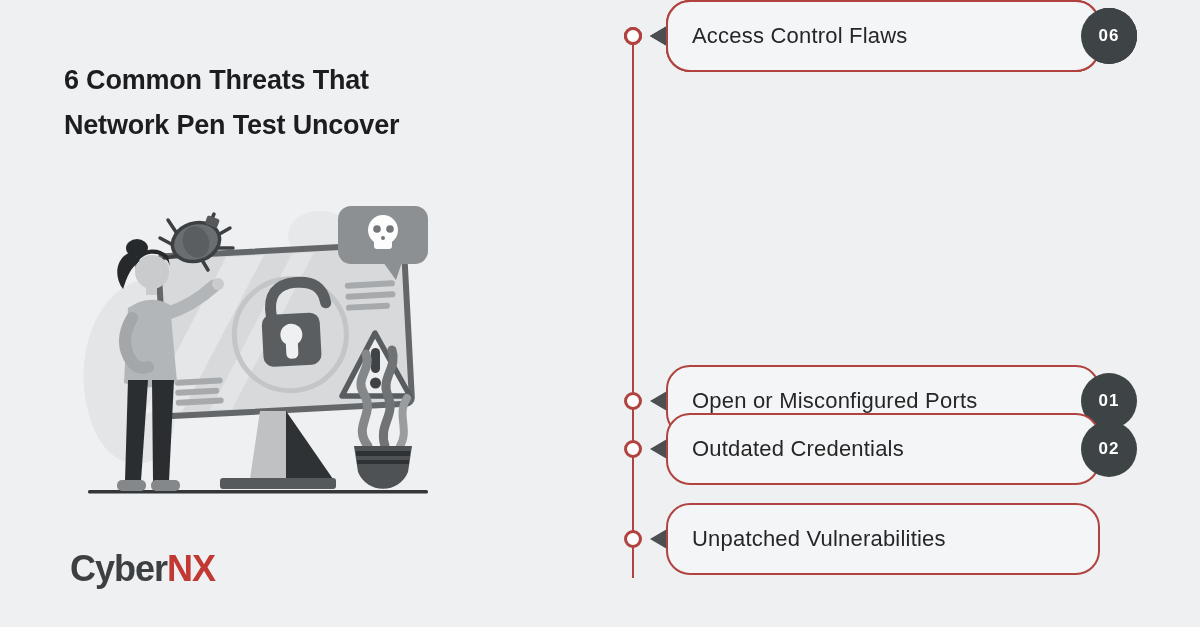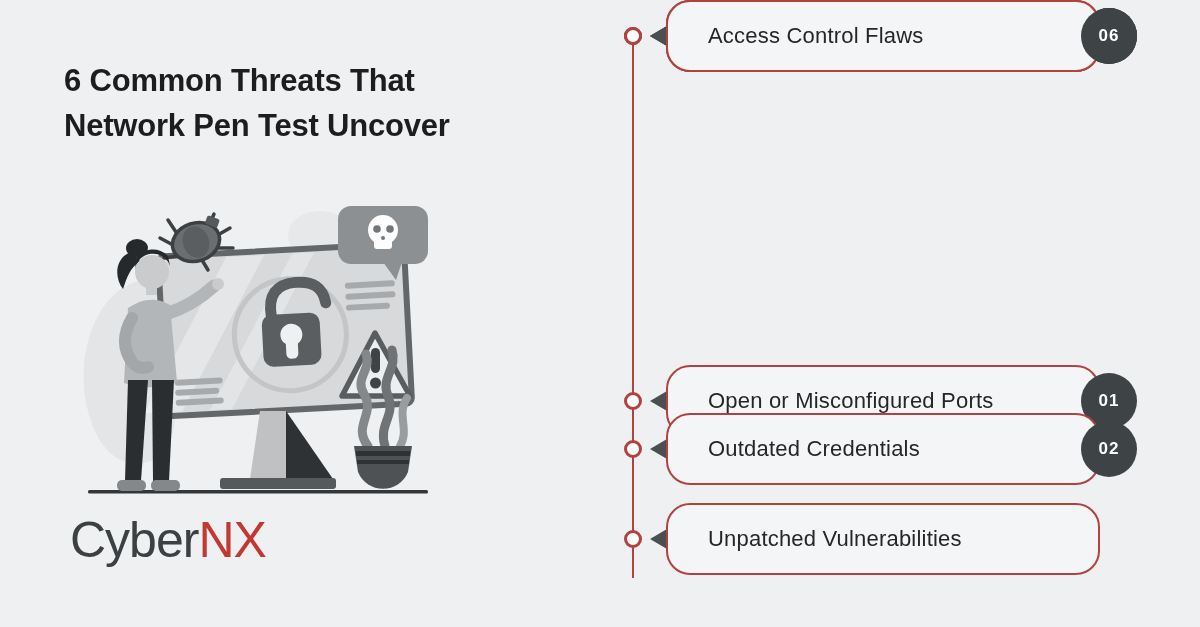--- a/index.html
+++ b/index.html
@@ -13,30 +13,30 @@
     --logo-dark:#3c4043;
     --logo-red:#c23934;
   }
   *{margin:0;padding:0;box-sizing:border-box;}
   html,body{width:1200px;height:627px;overflow:hidden;}
   body{font-family:"Liberation Sans", sans-serif;background:var(--background);}
   .canvas{position:relative;width:1200px;height:627px;background:var(--background);}
 
   .title{
     position:absolute;left:64px;top:58px;
-    font-size:31px;line-height:45px;font-weight:700;
+    font-size:27px;line-height:45px;font-weight:700;
     color:var(--title-text);letter-spacing:-0.2px;
   }
   .title span{display:block;}
 
   .illustration{position:absolute;left:80px;top:190px;width:380px;height:320px;}
 
   .logo{
-    position:absolute;left:70px;top:511px;
-    font-size:50px;font-weight:400;letter-spacing:-1px;
+    position:absolute;left:70px;top:548px;
+    font-size:36px;font-weight:700;letter-spacing:-1px;
   }
   .logo .p1{color:var(--logo-dark);}
   .logo .p2{color:var(--logo-red);}
 
   .timeline-line{
     position:absolute;left:632px;top:45px;width:2px;height:533px;
     background:var(--accent-red);
   }
 
   .row{position:absolute;left:624px;width:520px;height:72px;}
@@ -59,21 +59,21 @@
     border-bottom:10px solid transparent;
     border-right:17px solid var(--arrow-dark);
   }
   .box{
     position:absolute;left:42px;top:0;width:434px;height:72px;
     background:var(--box-fill);
     border:2.5px solid var(--accent-red);border-radius:24px;
     display:flex;align-items:center;
   }
   .box .label{
-    padding-left:40px;font-size:22px;color:var(--item-text);
+    padding-left:24px;font-size:22px;color:var(--item-text);
     letter-spacing:0.2px;white-space:nowrap;
   }
   .badge{
     position:absolute;left:457px;top:50%;margin-top:-28px;
     width:56px;height:56px;border-radius:50%;
     background:var(--badge-dark);color:#ffffff;
     display:flex;align-items:center;justify-content:center;
     font-size:17px;font-weight:700;letter-spacing:1px;
   }
 </style>

